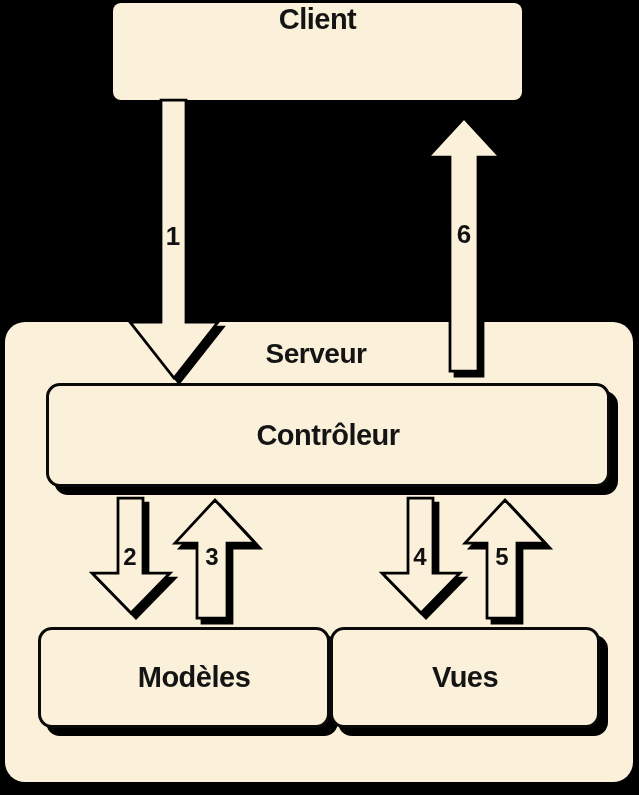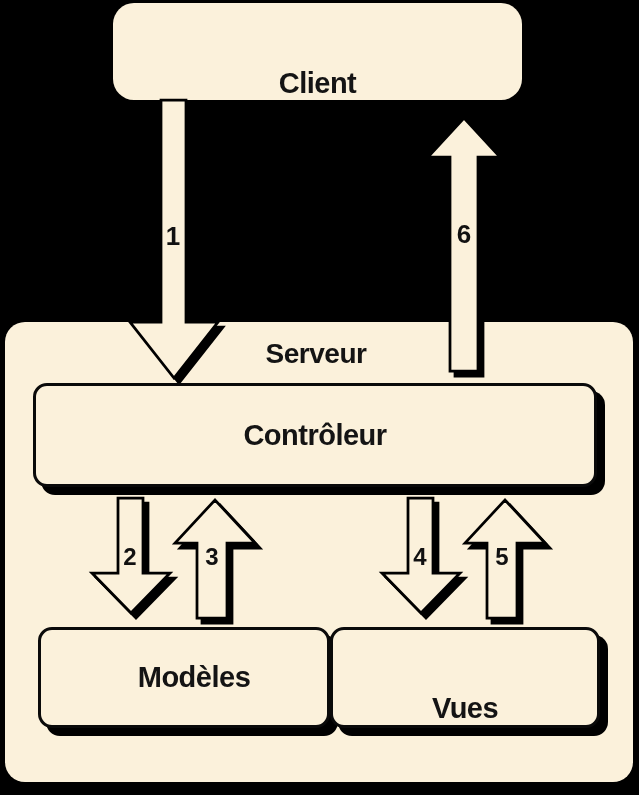--- a/index.html
+++ b/index.html
@@ -64,44 +64,44 @@
     filter: drop-shadow(5px 5px 0 #000000);
   }
 </style>
 </head>
 <body>
 
 <div id="stage">
 
   <div class="panel" style="left:5px; top:322px; width:628px; height:460px;"></div>
 
-  <div class="panel" style="left:113px; top:3px; width:409px; height:97px; border-radius:21px; display:flex; align-items:flex-end; justify-content:center;">
+  <div class="panel" style="left:113px; top:3px; width:409px; height:97px; border-radius:8px; display:flex; align-items:flex-start; justify-content:center;">
     <span class="node-label">Client</span>
   </div>
 
   <svg id="arrow-layer" viewBox="0 0 639 795" xmlns="http://www.w3.org/2000/svg">
     <polygon class="arrow" points="161,100 186,100 186,322 218,322 174,378 130,322 161,322"></polygon>
     <polygon class="arrow" points="450,371 450,157 428,157 464,118 500,157 478,157 478,371"></polygon>
     <polygon class="arrow" points="118,498 143,498 143,573 170,573 131,613 92,573 118,573"></polygon>
     <polygon class="arrow" points="197,618 197,543 175,543 215,500 255,543 227,543 227,618"></polygon>
     <polygon class="arrow" points="408,498 433,498 433,573 460,573 421,613 382,573 408,573"></polygon>
     <polygon class="arrow" points="487,618 487,543 465,543 505,500 545,543 517,543 517,618"></polygon>
   </svg>
 
   <span class="free-label" style="left:316px; top:354px; font-size:28px;">Serveur</span>
 
-  <div class="node" style="left:33px; top:383px; width:558px; height:98px;">
+  <div class="node" style="left:46px; top:383px; width:558px; height:98px;">
     <span class="node-label">Contrôleur</span>
   </div>
 
   <div class="node" style="left:38px; top:627px; width:266px; height:95px;padding-left:20px;">
     <span class="node-label">Modèles</span>
   </div>
 
-  <div class="node" style="left:330px; top:627px; width:264px; height:95px;align-items:flex-end;">
+  <div class="node" style="left:330px; top:627px; width:264px; height:95px;">
     <span class="node-label">Vues</span>
   </div>
 
   <span class="num-label big" style="left:173px; top:236px;">1</span>
   <span class="num-label" style="left:130px; top:557px;">2</span>
   <span class="num-label" style="left:212px; top:557px;">3</span>
   <span class="num-label" style="left:420px; top:557px;">4</span>
   <span class="num-label" style="left:502px; top:557px;">5</span>
   <span class="num-label big" style="left:464px; top:234px;">6</span>
 

